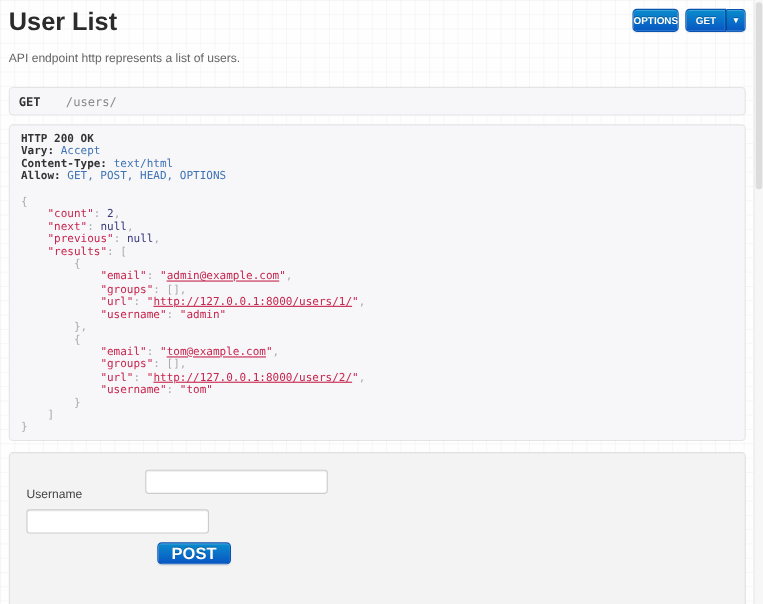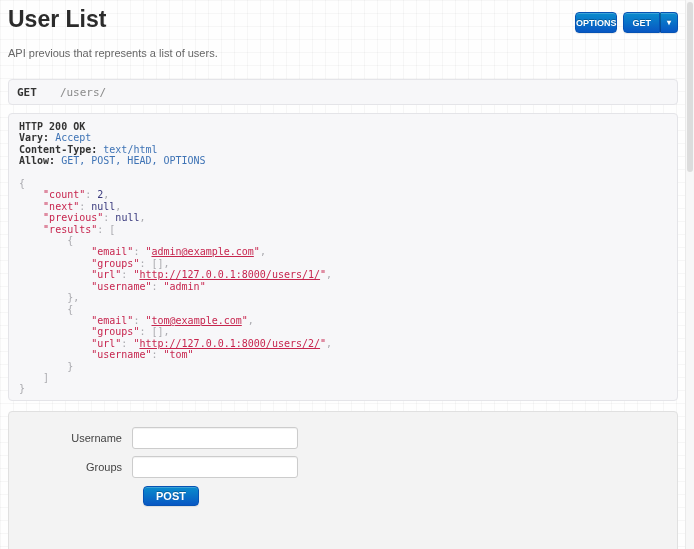--- a/index.html
+++ b/index.html
@@ -10,21 +10,21 @@
     background:
       linear-gradient(to right, rgba(0,0,0,0.030) 1px, transparent 1px),
       linear-gradient(to bottom, rgba(0,0,0,0.030) 1px, transparent 1px),
       #fefefe;
     background-size: 13px 13px;
     color: #333;
   }
   .content { position: absolute; top: 0; left: 8px; width: 670px; }
 
   
-  .page-header { margin-top: 6px; display: flex; justify-content: space-between; align-items: flex-end; gap: 16px; }
+  .page-header { margin-top: 6px; display: flex; justify-content: space-between; align-items: flex-start; gap: 16px; }
   h1.title { margin: 0; font-size: 23px; font-weight: bold; color: #2b2b2b; letter-spacing: 0; }
   .actions { margin-top: 2px; display: flex; gap: 6px; }
   .btn {
     display: inline-flex; align-items: center; justify-content: center;
     background: linear-gradient(to bottom, #0a8ccd, #0857c3);
     border: 1px solid #0653b4; border-radius: 4px;
     color: #fff; font-size: 9px; font-weight: bold;
     padding: 5px 0; height: 21px; cursor: pointer;
     text-shadow: 0 -1px 0 rgba(0,0,0,0.25);
     font-family: "Liberation Sans", sans-serif;
@@ -62,31 +62,31 @@
   .tok-lit { color: #39397d; }
   a.tok-lnk { color: #c7254e; text-decoration: underline; cursor: pointer; }
 
   
   .form-well {
     margin-top: 10px; background: #f3f3f3; border: 1px solid #e0e0e0;
     border-radius: 4px 4px 0 0; height: 180px; padding: 15px 15px;
   }
   .form-row { display: flex; margin-bottom: 7px; }
   .form-label {
-    width: 108px; text-align: right; padding-top: 5px; padding-right: 10px;
-    font-size: 11px; color: #444;
+    width: 108px; text-align: left; padding-top: 5px; padding-right: 10px;
+    font-size: 11px; color: #444; margin-top: 12px;
   }
   .form-input {
     width: 166px; height: 22px; background: #fff; border: 1px solid #ccc;
     border-radius: 3px; padding: 2px 6px; font-size: 11px; color: #333;
     box-shadow: inset 0 1px 1px rgba(0,0,0,0.06);
     font-family: "Liberation Sans", sans-serif;
   }
   .form-submit-row { margin-top: 8px; padding-left: 119px; }
-  .btn-post { padding: 5px 12px; height: 20px; font-size: 11px; }
+  .btn-post { padding: 5px 12px; height: 20px; font-size: 15px; }
 
   
   .scrollbar {
     position: absolute; top: 0; right: 0; width: 9px; height: 549px;
     background: #f7f7f7; border-left: 1px solid #eaeaea;
   }
   .scrollbar-thumb {
     position: absolute; top: 2px; left: 1px; width: 6px; height: 170px;
     background: #dcdcdc; border-radius: 3px;
   }
@@ -102,21 +102,21 @@
       <button class="btn">OPTIONS</button>
       <div class="btn-group">
         <button class="btn btn-main">GET</button>
         <button class="btn btn-caret">
             <span>▾</span>
           </button>
       </div>
     </div>
   </div>
 
-  <p class="description">API previous that represents a list of users.</p>
+  <p class="description">API endpoint http represents a list of users.</p>
 
   <div class="request-bar">
     <span class="method">GET</span>
     <span class="path">/users/</span>
   </div>
 
   <div class="response-panel">
     <pre class="response-body"><span class="tok-hdr">HTTP 200 OK</span>
 <span class="tok-hdr">Vary:</span><span class="tok-val"> Accept</span>
 <span class="tok-hdr">Content-Type:</span><span class="tok-val"> text/html</span>
@@ -143,21 +143,20 @@
 <span class="tok-pun">}</span>
 </pre>
   </div>
 
   <div class="form-well">
     <div class="form-row">
       <label class="form-label">Username</label>
       <input class="form-input" type="text" value="" style="">
     </div>
     <div class="form-row">
-      <label class="form-label">Groups</label>
       <input class="form-input" type="text" value="" style="">
     </div>
     <div class="form-submit-row">
       <button class="btn btn-post">POST</button>
     </div>
   </div>
 
 </div>
 
 <div class="scrollbar">

